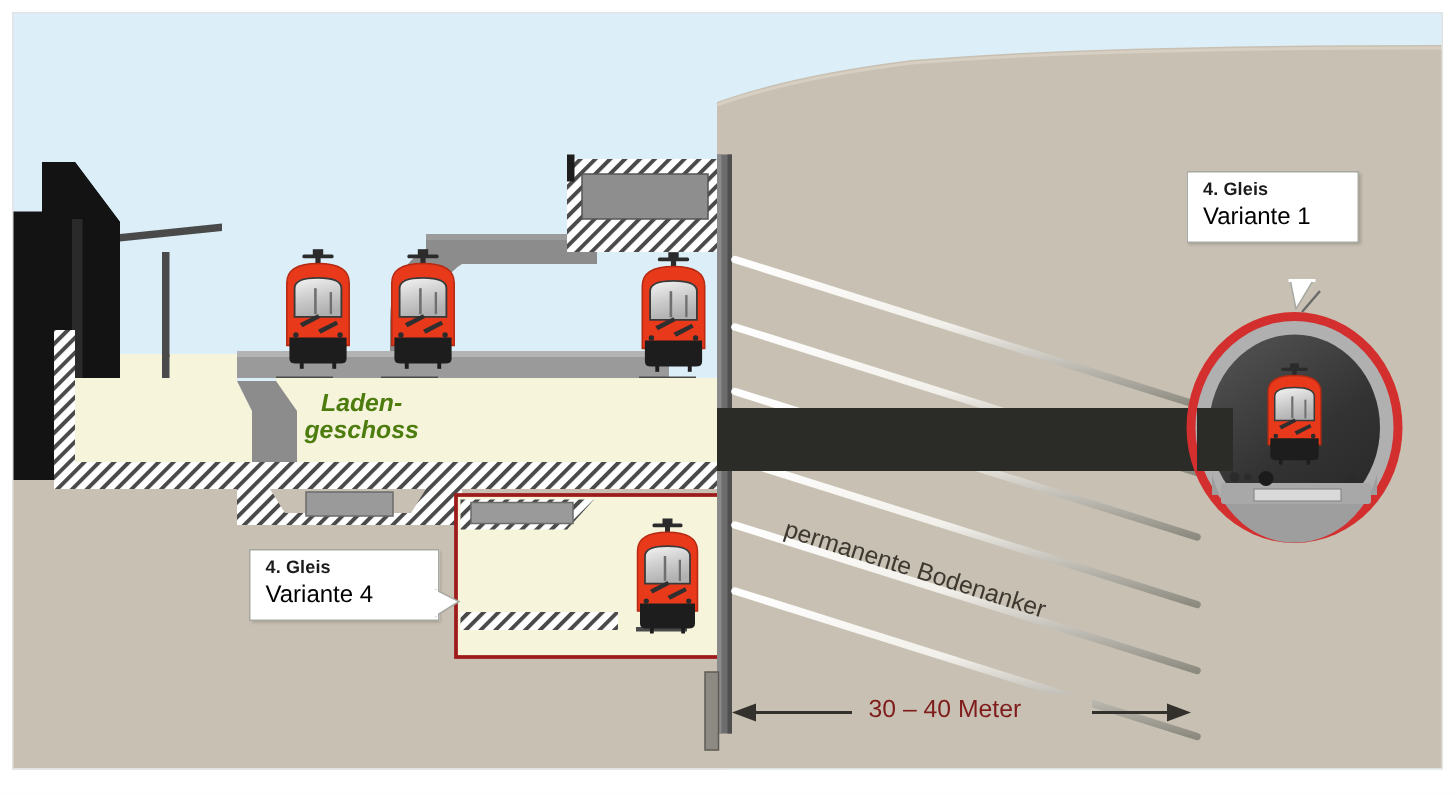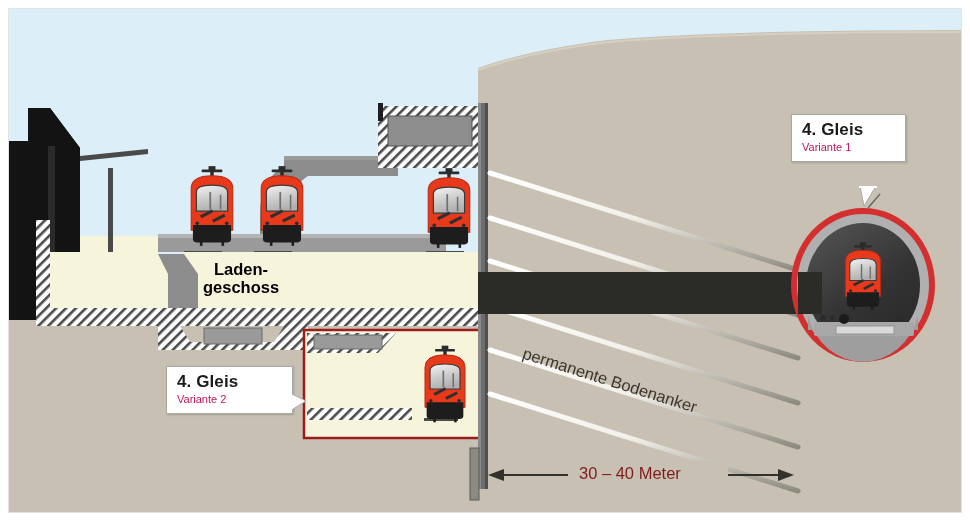--- a/index.html
+++ b/index.html
@@ -4,28 +4,28 @@
 <style>
   html,body{margin:0;padding:0;background:#ffffff;}
   body{width:970px;height:529px;overflow:hidden;font-family:"Liberation Sans",sans-serif;}
   #stage{position:relative;width:970px;height:529px;background:#ffffff;}
   #canvas{position:absolute;left:8px;top:8px;width:954px;height:505px;overflow:hidden;background:#dceef7;}
   svg{position:absolute;left:0;top:0;}
 
   
   .callout{position:absolute;background:#ffffff;border:1px solid #a8a8a2;
            box-shadow:1px 1px 2px rgba(0,0,0,.18);padding:5px 9px 7px 10px;}
-  .callout .t1{font-size:17px;font-weight:bold;color:#1b1b1b;letter-spacing:.1px;line-height:1.15;}
-  .callout .t2{font-size:11px;color:#be185d;line-height:1.2;margin-top:1px;}
+  .callout .t1{font-size:12px;font-weight:bold;color:#1b1b1b;letter-spacing:.1px;line-height:1.15;}
+  .callout .t2{font-size:16px;color:#000000;line-height:1.2;margin-top:1px;}
 
   .accesslabel{position:absolute;color:#d9d9d4;font-size:18.5px;letter-spacing:.2px;white-space:nowrap;}
   .anchorlabel{position:absolute;color:#3c3830;font-size:16.5px;white-space:nowrap;
                transform-origin:0 0;}
   .dimlabel{position:absolute;color:#7f1d1d;font-size:16.5px;white-space:nowrap;}
-  .floorlabel{position:absolute;color:#000000;font-size:16.5px;font-weight:bold;line-height:1.12;text-align:center;white-space:nowrap;}
+  .floorlabel{position:absolute;color:#4d7c0f;font-size:16.5px;font-weight:bold;line-height:1.12;text-align:center;white-space:nowrap;font-style:italic;}
 </style>
 </head>
 <body>
 
 <div id="stage">
   <div id="canvas">
 
     <svg width="954" height="505" viewBox="0 0 954 505">
       <defs>
 
@@ -217,21 +217,21 @@
 
     <div class="dimlabel" style="left:571px;top:456px;">30 – 40 Meter</div>
 
     <div class="callout" style="left:783px;top:106px;width:94px;">
       <div class="t1">4. Gleis</div>
       <div class="t2">Variante 1</div>
     </div>
 
     <div class="callout" style="left:158px;top:358px;width:106px;">
       <div class="t1">4. Gleis</div>
-      <div class="t2">Variante 2</div>
+      <div class="t2">Variante 4</div>
     </div>
 
     <svg width="40" height="30" style="position:absolute;left:282px;top:383px;">
       <path d="M0 2 L16 10 L0 20 Z" fill="#ffffff" stroke="#a8a8a2" stroke-width="1"></path>
       <rect x="-2" y="2" width="4" height="18" fill="#ffffff"></rect>
     </svg>
 
     <svg width="34" height="26" style="position:absolute;left:838px;top:178px;">
       <path d="M14 0 L30 0 L18 20 Z" fill="#ffffff" stroke="#a8a8a2" stroke-width="1"></path>
       <rect x="13" y="-3" width="18" height="5" fill="#ffffff"></rect>

